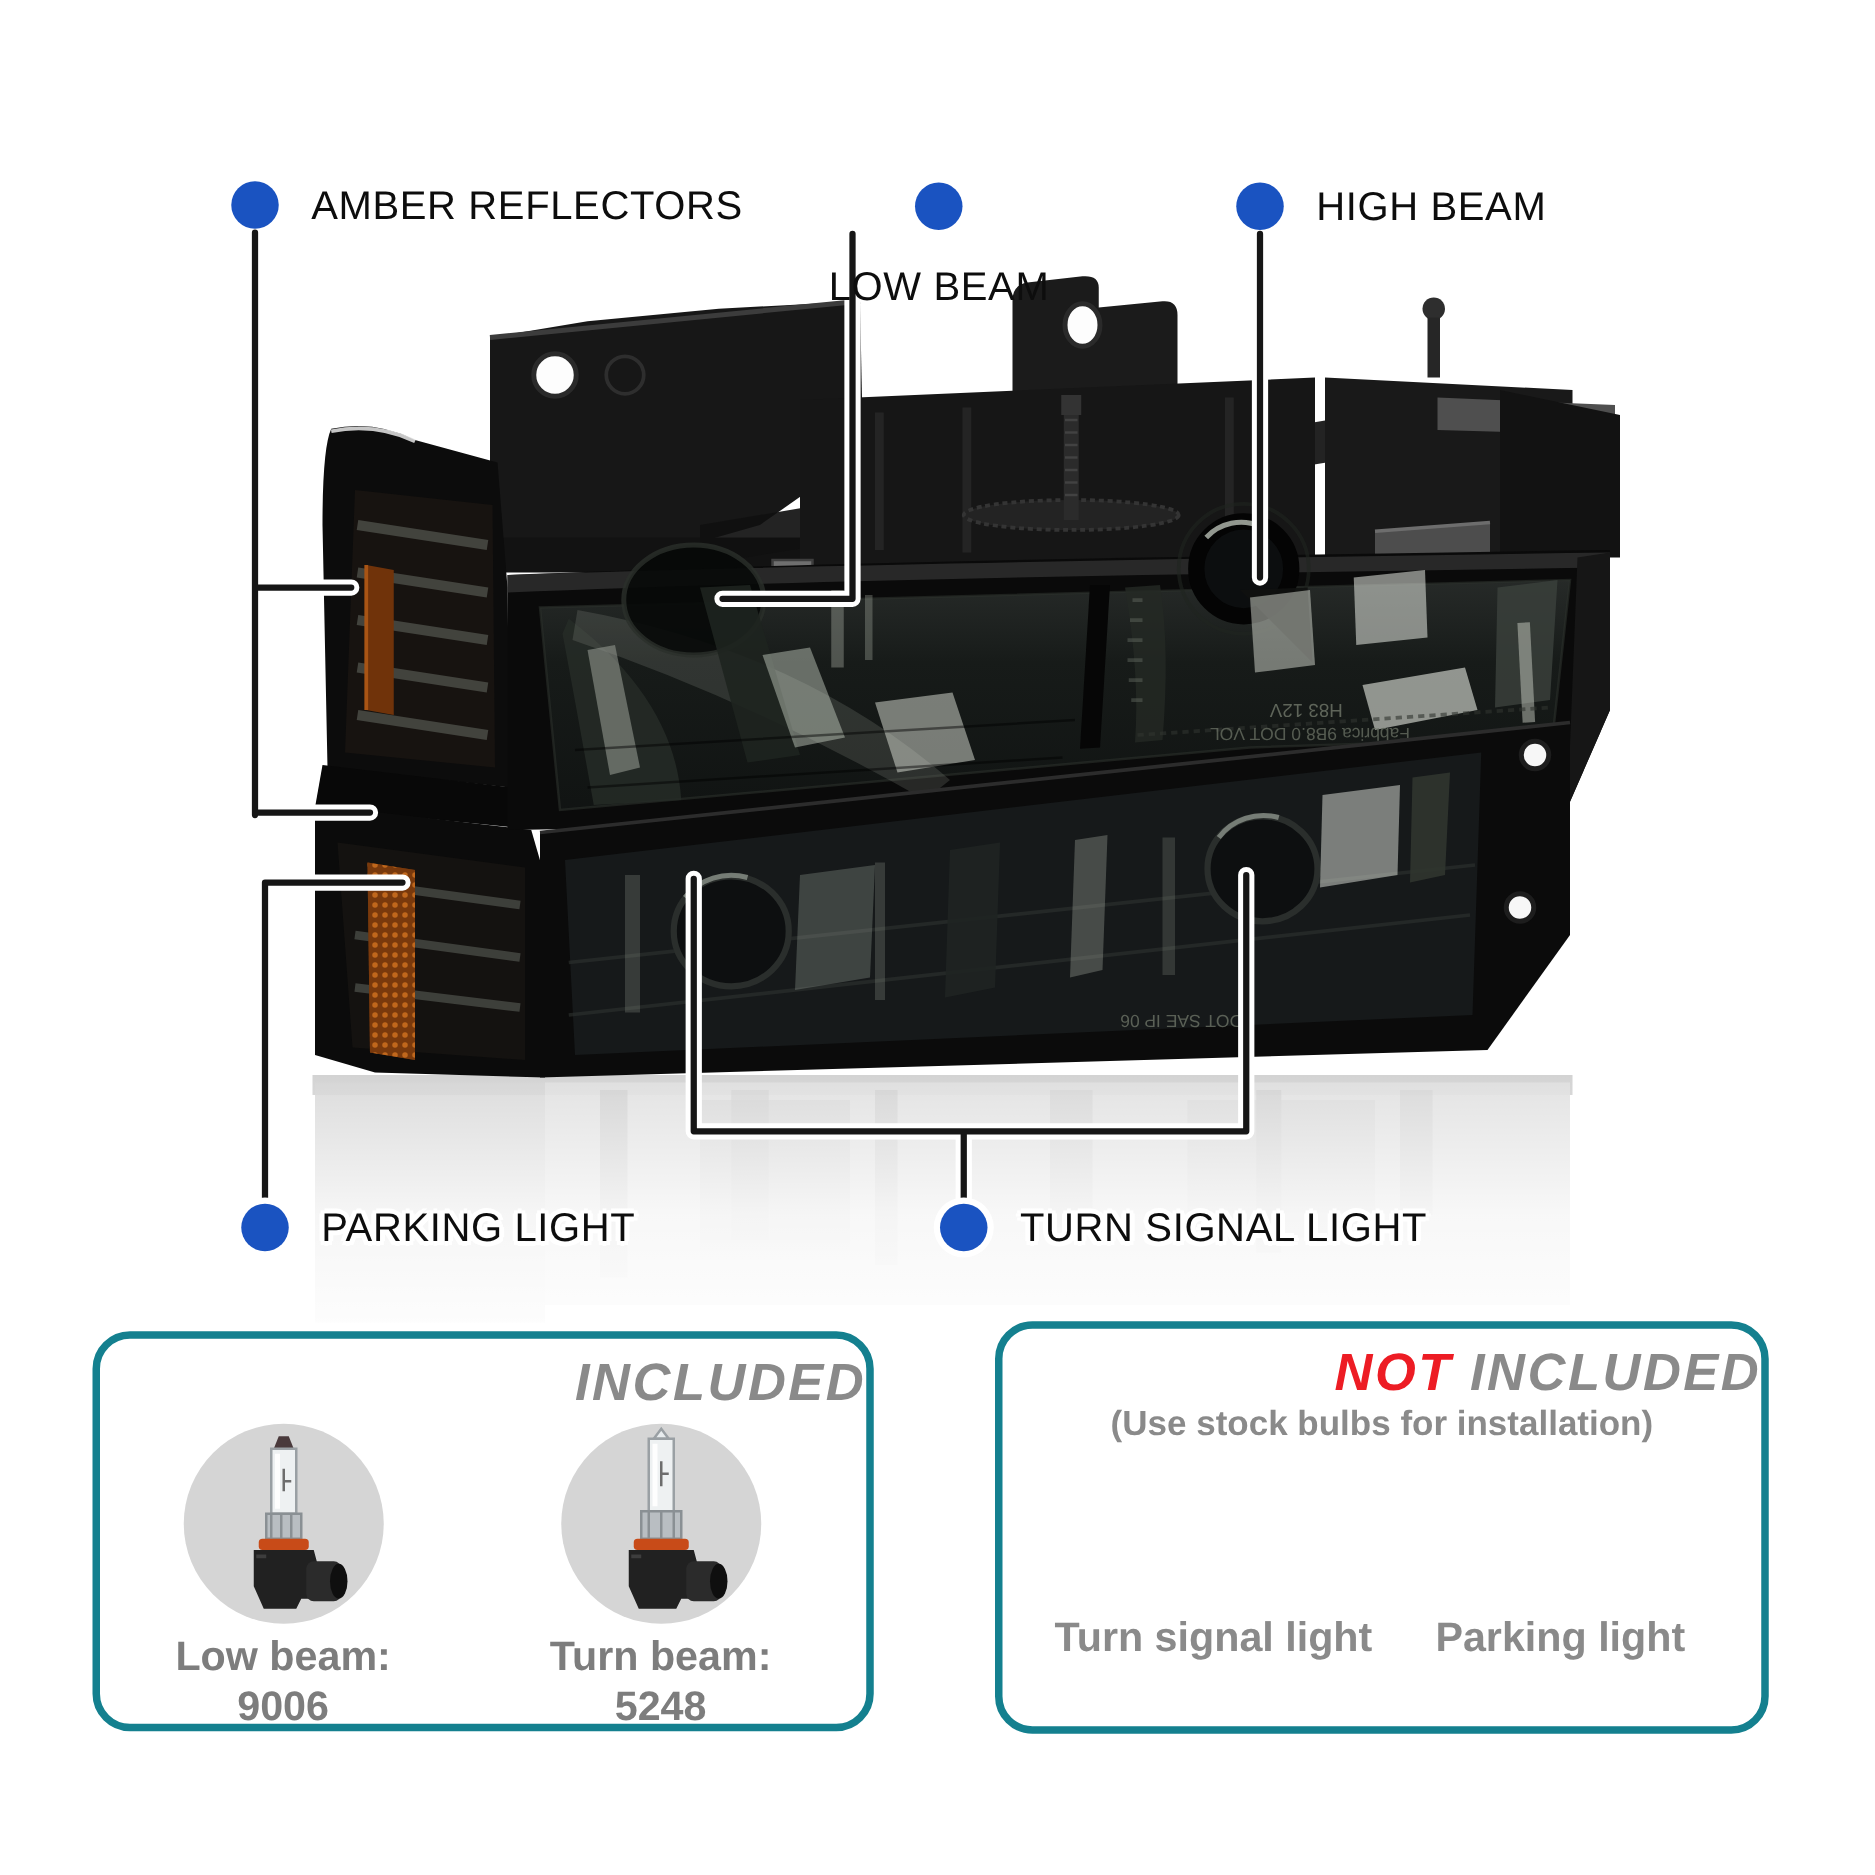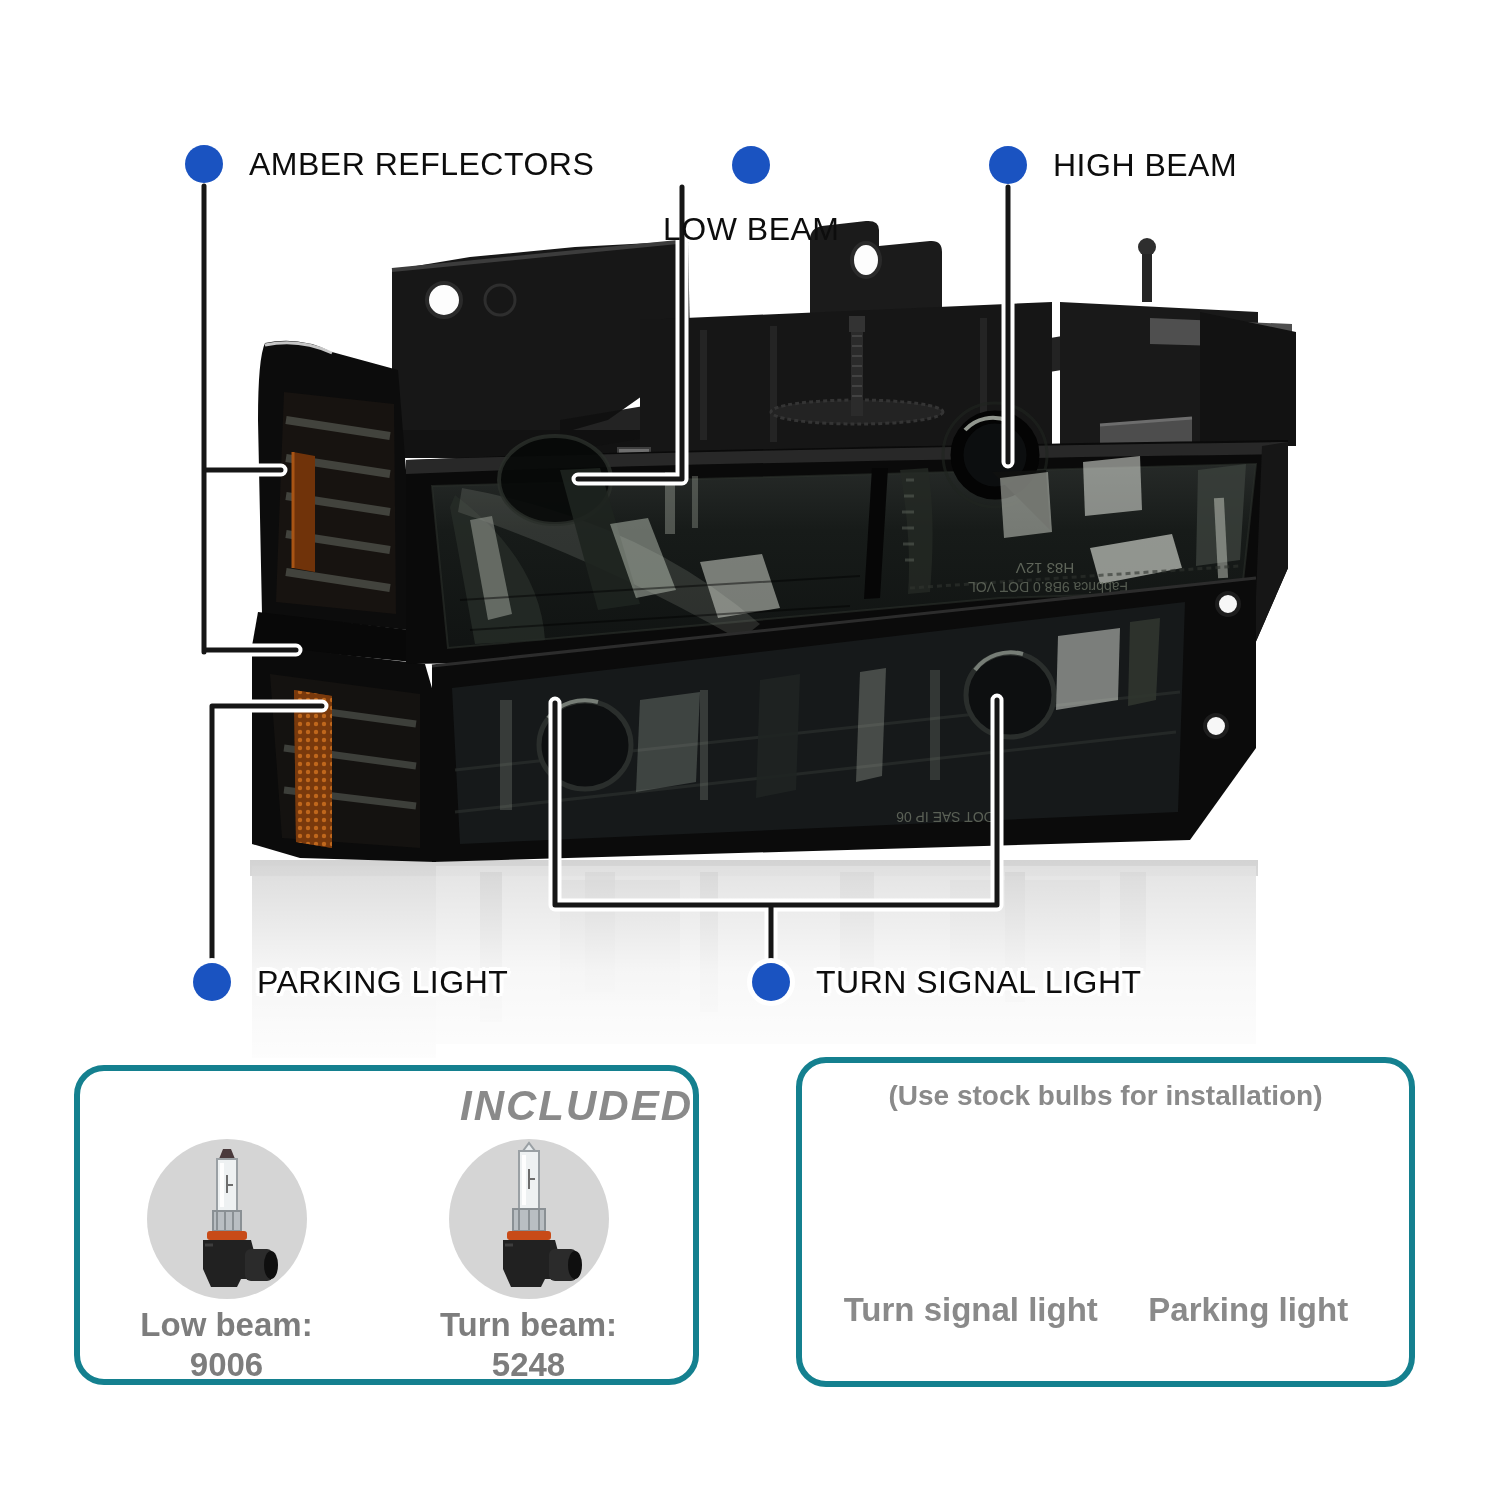--- a/index.html
+++ b/index.html
@@ -33,21 +33,21 @@
   }
   #included-box{left:74px;top:1065px;width:625px;height:320px;}
   #not-included-box{left:796px;top:1057px;width:619px;height:330px;}
   .box-title{
     text-align:right;font-size:42px;font-weight:bold;color:#8a8a8a;letter-spacing:2px;
     margin-top:12px;line-height:46px;font-style:italic;
   }
   .box-title .red{color:#ed1c24;}
   .box-subtitle{
     text-align:center;font-size:28px;font-weight:bold;color:#8a8a8a;letter-spacing:0px;
-    margin-top:16px;line-height:34px;
+    margin-top:1px;line-height:34px;
   }
   .bulb-row{display:flex;justify-content:center;gap:122px;margin-top:8px;padding-right:18px;align-items:flex-end;}
   .bulb-fig{display:flex;flex-direction:column;align-items:center;width:180px;}
   .bulb-circle{width:164px;height:164px;}
   .bulb-caption{
     margin-top:4px;text-align:center;font-size:33px;font-weight:bold;color:#7d7d7d;
     line-height:40px;white-space:nowrap;
   }
   .ni-row{position:absolute;top:228px;left:30px;right:22px;display:flex;}
   .ni-item{flex:1;text-align:center;font-size:33px;font-weight:bold;color:#8a8a8a;white-space:nowrap;}
@@ -264,20 +264,21 @@
         </svg>
         <div class="bulb-caption">
           <div>Turn beam:</div>
           <div>5248</div>
         </div>
       </div>
     </div>
   </div>
 
   <div class="info-box" id="not-included-box">
+    <div class="box-title"><span class="red">NOT</span> <span>INCLUDED</span></div>
     <div class="box-subtitle">(Use stock bulbs for installation)</div>
     <div class="ni-row">
       <div class="ni-item">Turn signal light</div>
       <div class="ni-item">Parking light</div>
     </div>
   </div>
 
 </div>
 
 </body></html>

